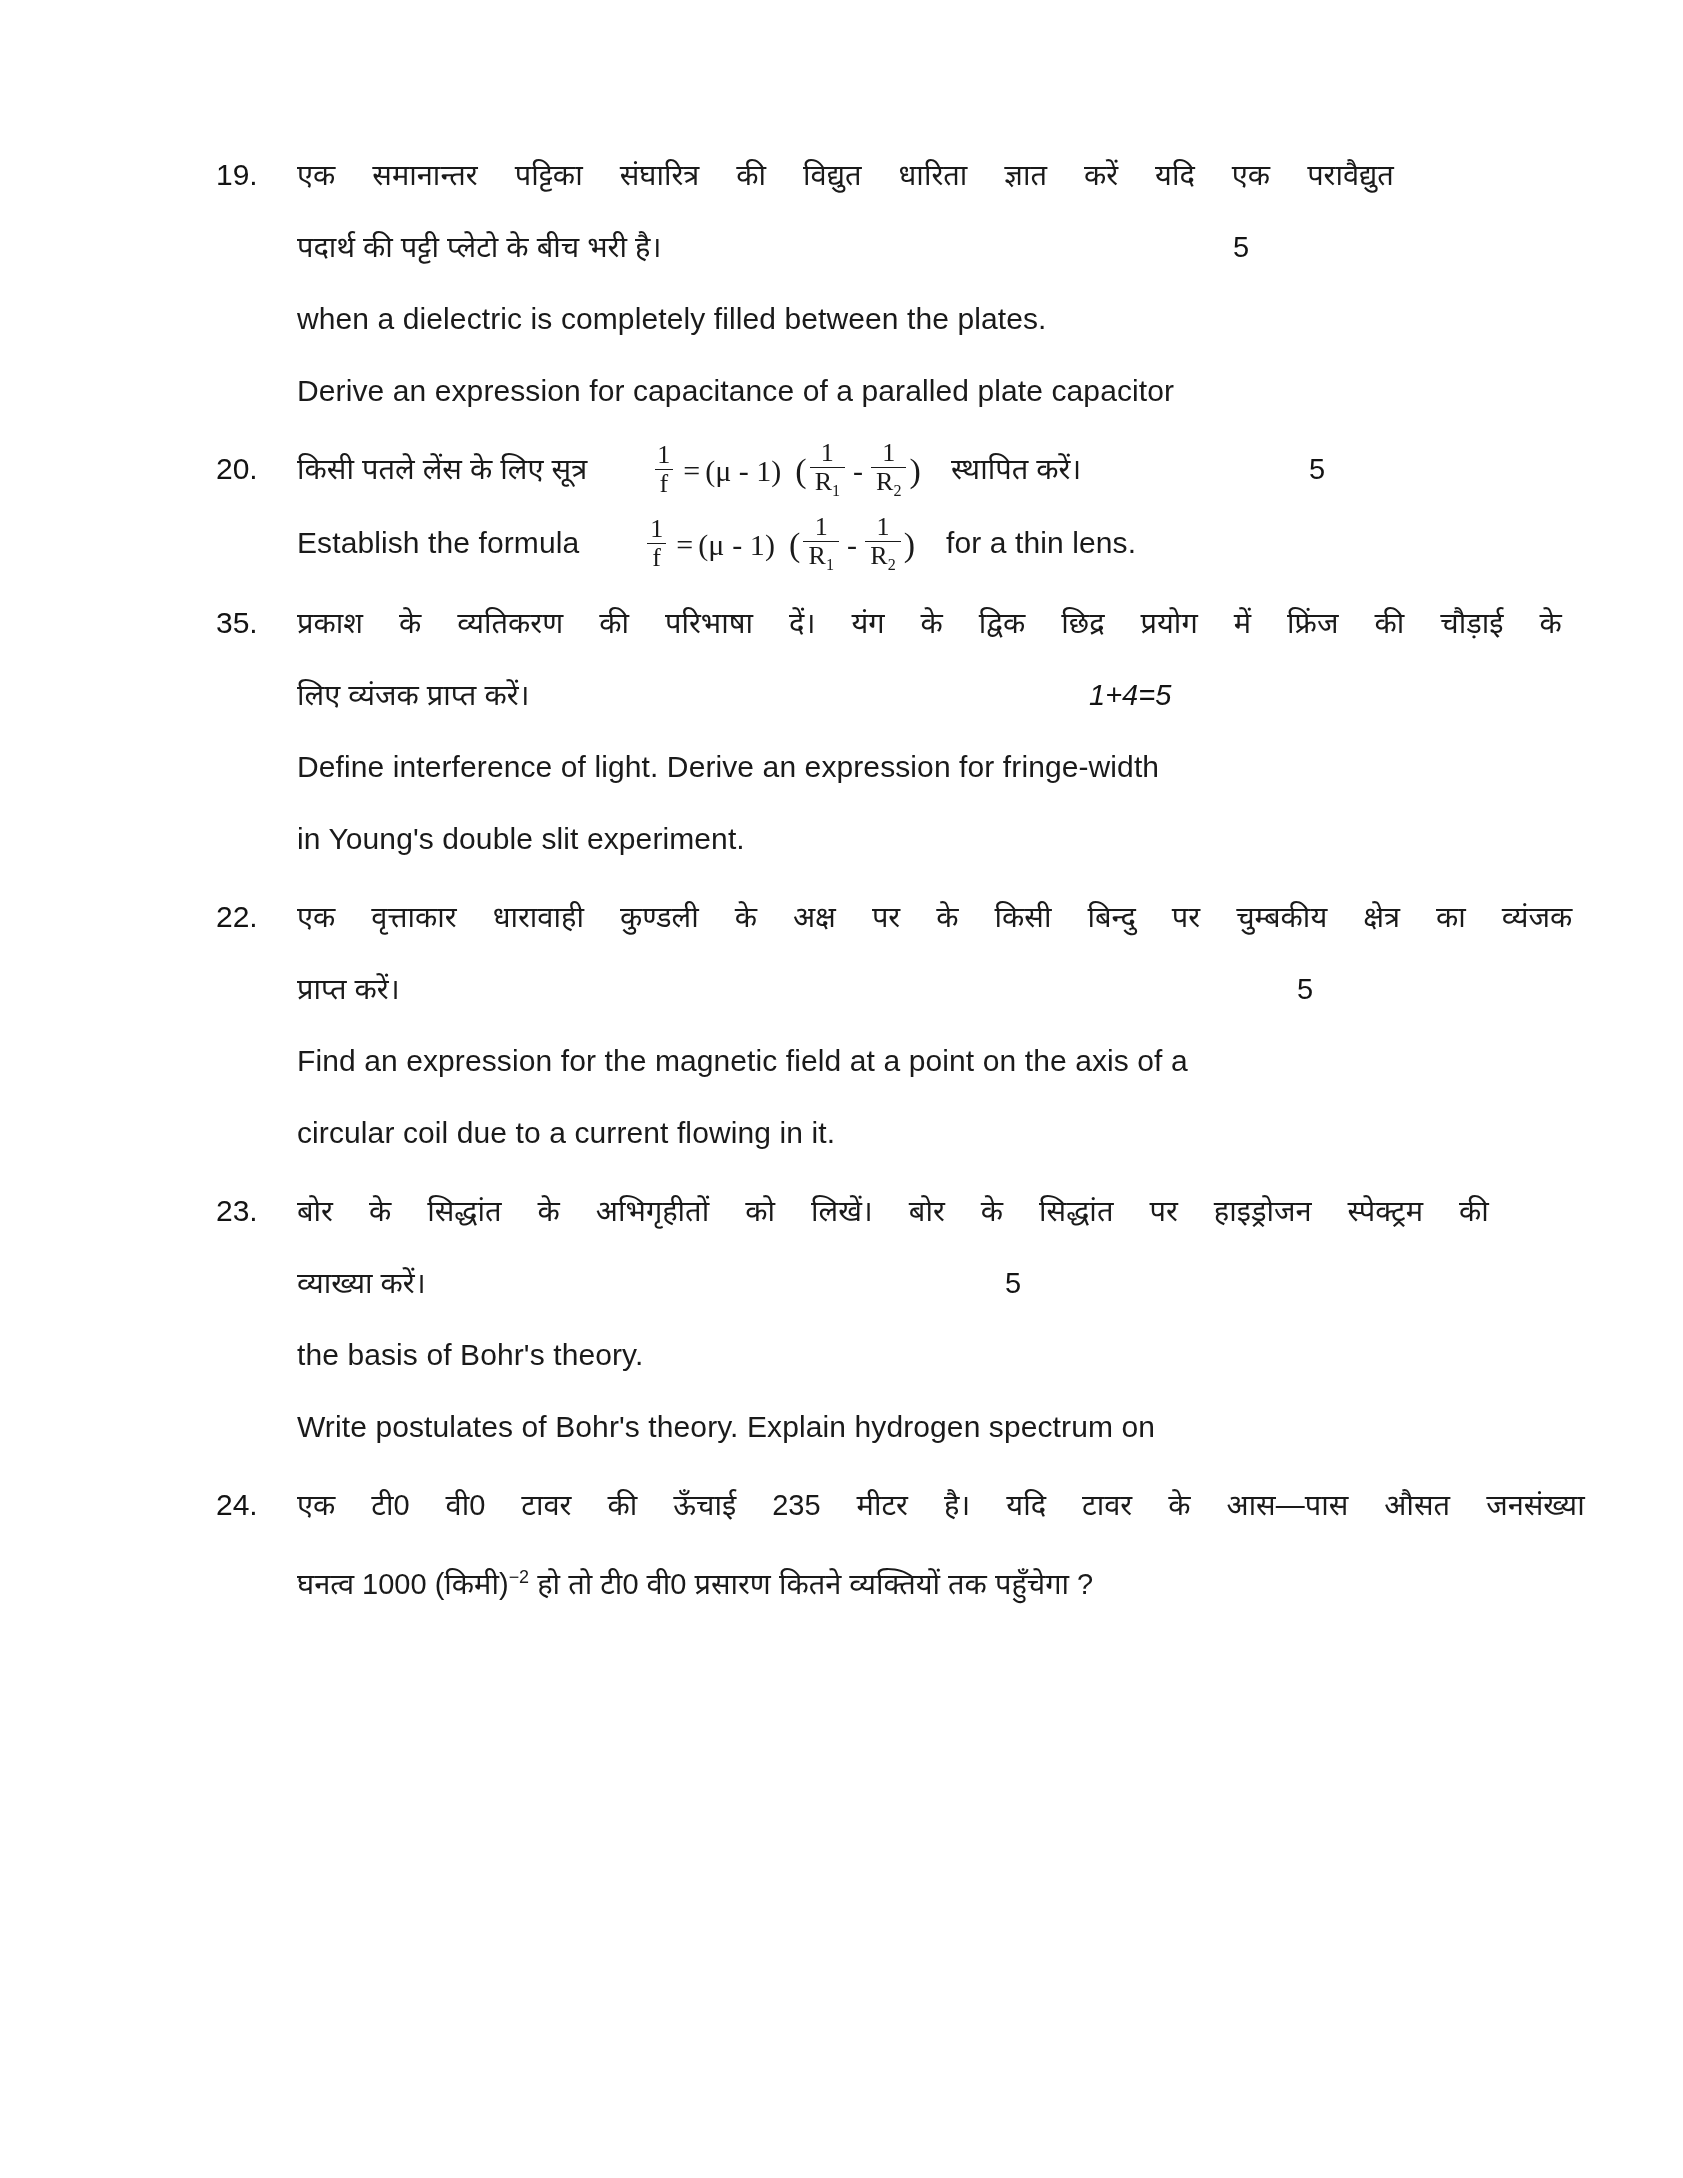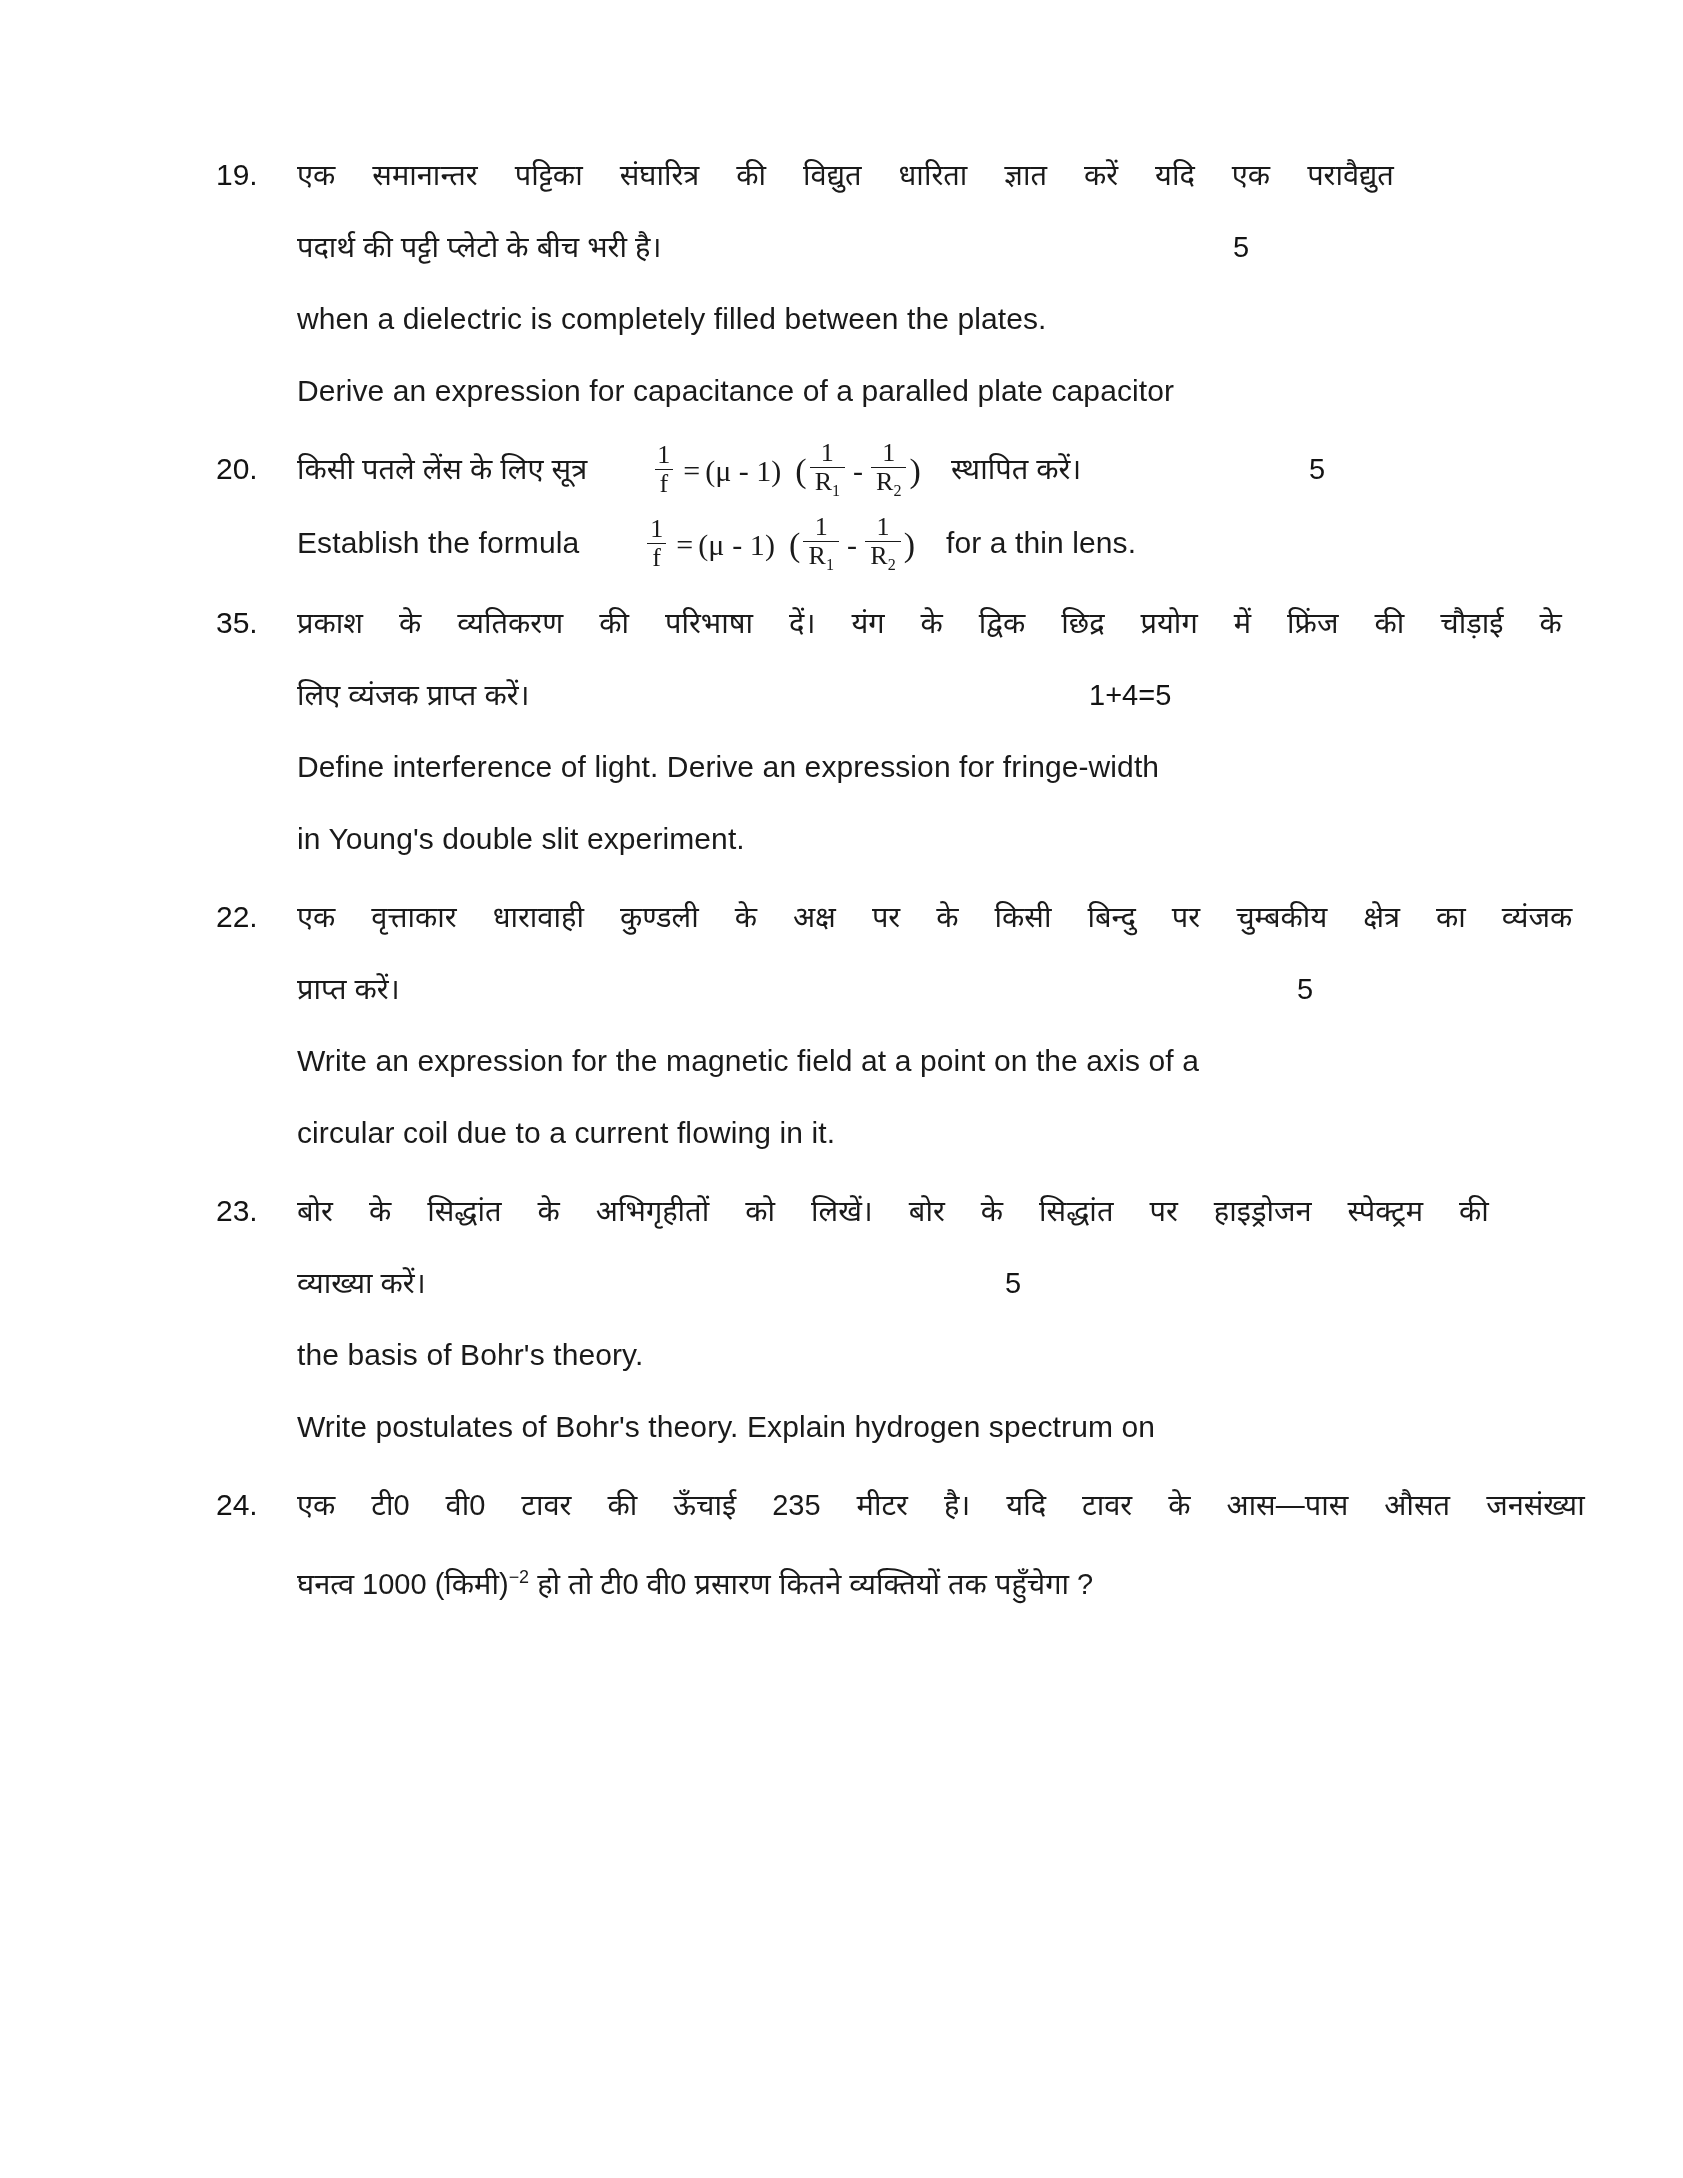--- a/index.html
+++ b/index.html
@@ -66,21 +66,21 @@
   }
   .marks {
     position: absolute;
     font-size: 29px;
     line-height: 72px;
     color: #131313;
   }
   .marks.m-right  { left: 936px; }
   .marks.m-right2 { left: 1012px; }
   .marks.m-right3 { left: 1000px; }
-  .marks.m-right4 { left: 792px; }
+  .marks.m-right4 { left: 792px; font-style: italic; }
   .marks.m-right5 { left: 708px; }
 
   
   .just {
     display: flex;
     justify-content: space-between;
     width: 1097px;
     white-space: nowrap;
     gap: 36px;
   }
@@ -271,21 +271,21 @@
               <span>चुम्बकीय</span>
               <span>क्षेत्र</span>
               <span>का</span>
               <span>व्यंजक</span>
             </span>
         </div>
         <div class="line hi">
           <span>प्राप्त करें।</span>
           <span class="marks m-right3">5</span>
         </div>
-        <div class="line en">Write an expression for the magnetic field at a point on the axis of a</div>
+        <div class="line en">Find an expression for the magnetic field at a point on the axis of a</div>
         <div class="line en">circular coil due to a current flowing in it.</div>
       </div>
     </div>
 
     <div class="q">
       <div class="q-num">23.</div>
       <div class="q-body">
         <div class="line hi">
           <span class="just narrow">
               <span>बोर</span>

